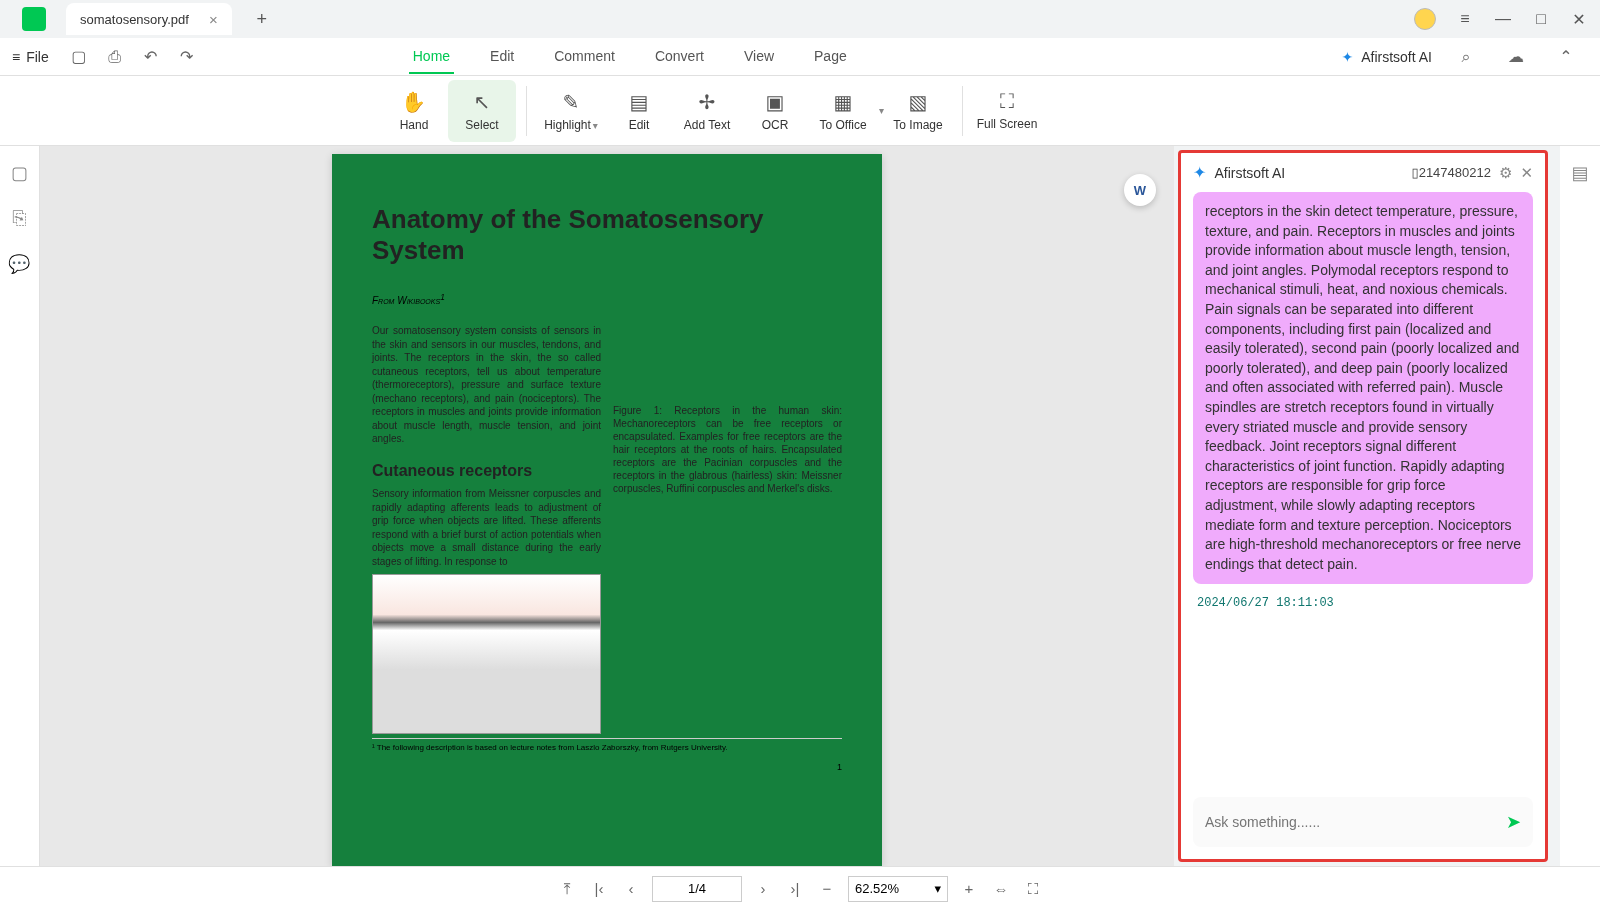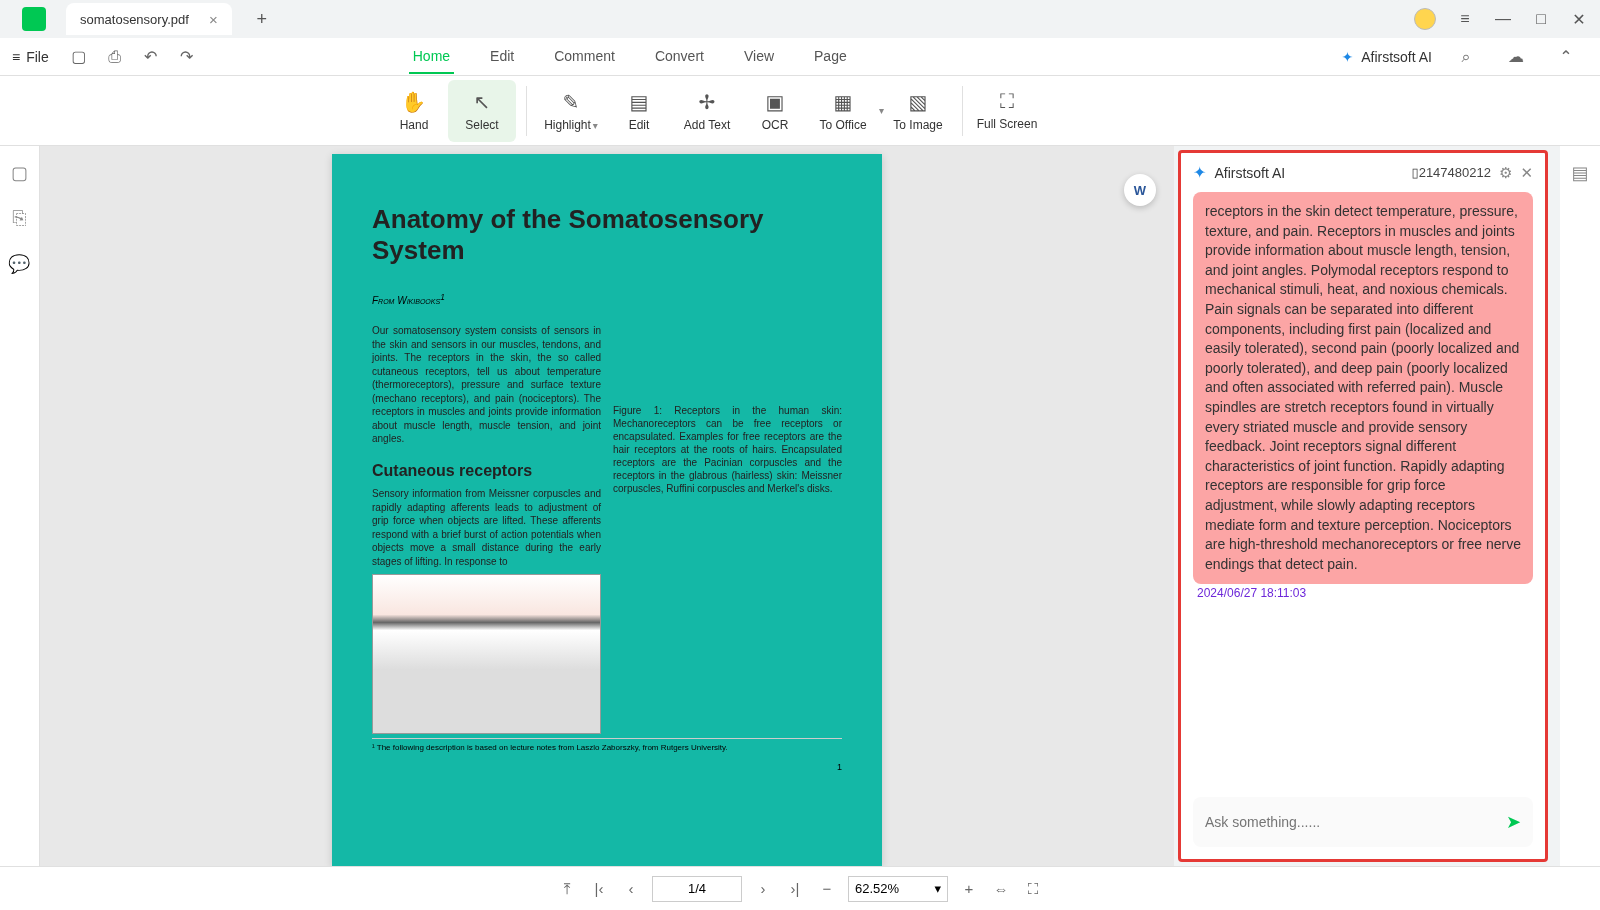--- a/index.html
+++ b/index.html
@@ -34,43 +34,43 @@
 .tool-label { font-size: 12px; color: #333; }
 .tool-sep { width: 1px; height: 50px; background: #e0e0e0; margin: 0 10px; }
 .tool-dd { font-size: 10px; color: #888; margin-left: 2px; }
 
 
 .main { display: flex; height: 720px; }
 .left-rail { width: 40px; background: #fff; border-right: 1px solid #e0e0e0; display: flex; flex-direction: column; align-items: center; padding-top: 16px; gap: 24px; }
 .rail-icon { font-size: 18px; color: #888; cursor: pointer; }
 
 .doc-area { flex: 1; background: #e8e8e8; position: relative; overflow: hidden; display: flex; justify-content: center; padding-top: 8px; }
-.doc-page { width: 550px; background: #14b8a6; box-shadow: 0 2px 8px rgba(0,0,0,0.15); padding: 50px 40px 20px 40px; font-family: 'Times New Roman', serif; position: relative; }
+.doc-page { width: 550px; background: #15803d; box-shadow: 0 2px 8px rgba(0,0,0,0.15); padding: 50px 40px 20px 40px; font-family: 'Times New Roman', serif; position: relative; }
 .doc-h1 { font-size: 26px; font-weight: bold; color: #222; margin-bottom: 26px; }
 .doc-source { font-size: 10px; font-variant: small-caps; margin-bottom: 18px; font-style: italic; }
 .doc-body { display: flex; gap: 12px; }
 .doc-col { flex: 1; font-size: 10px; text-align: justify; line-height: 1.35; color: #222; }
 .doc-note { background: #fbd3d3; padding: 10px; font-size: 10px; font-style: italic; line-height: 1.35; margin-bottom: 14px; }
 .doc-sub { font-size: 16px; font-weight: bold; margin: 14px 0 6px; }
 .doc-fig { width: 100%; height: 160px; background: linear-gradient(180deg,#fff 0%,#f9e6e0 25%,#666 30%,#fff 35%,#ddd 60%); border: 1px solid #999; margin-top: 6px; }
 .doc-figcap { font-size: 10px; line-height: 1.3; }
 .doc-foot { font-size: 8px; margin-top: 4px; border-top: 1px solid #ccc; padding-top: 4px; }
 .doc-pn { text-align: right; font-size: 9px; margin-top: 10px; }
 
 .word-fab { position: absolute; right: 18px; top: 28px; width: 32px; height: 32px; border-radius: 50%; background: #fff; box-shadow: 0 2px 6px rgba(0,0,0,0.2); display: flex; align-items: center; justify-content: center; font-size: 13px; color: #2b579a; font-weight: bold; cursor: pointer; }
 
 
 .ai-panel { width: 370px; background: #fff; border: 3px solid #e53935; border-radius: 4px; margin: 4px 12px 4px 4px; display: flex; flex-direction: column; }
 .ai-head { display: flex; align-items: center; padding: 10px 12px; gap: 8px; }
 .ai-head-title { font-size: 14px; color: #333; }
 .ai-head-num { margin-left: auto; font-size: 13px; color: #444; }
 .ai-head-icn { color: #888; cursor: pointer; font-size: 15px; }
 .ai-msg { flex: 1; overflow: hidden; padding: 0 12px; }
-.ai-bubble { background: #fca5a5; border-radius: 8px; padding: 10px 12px; font-size: 14px; color: #333; line-height: 1.4; }
-.ai-time { font-size: 12px; color: #6d28d9; margin: 2px 4px; }
+.ai-bubble { background: #f0abfc; border-radius: 8px; padding: 10px 12px; font-size: 14px; color: #333; line-height: 1.4; }
+.ai-time { font-size: 12px; color: #0f766e; margin: 12px 4px; font-family: Liberation Mono, monospace; }
 .ai-input { margin: 8px 12px 12px; height: 50px; background: #fafafa; border-radius: 8px; display: flex; align-items: center; padding: 0 12px; }
 .ai-input input { flex: 1; border: none; background: transparent; font-size: 14px; color: #555; outline: none; }
 .ai-send { color: #00c853; font-size: 18px; cursor: pointer; }
 
 .right-rail { width: 40px; background: #fff; display: flex; flex-direction: column; align-items: center; padding-top: 16px; }
 
 
 .bottombar { height: 44px; background: #fff; border-top: 1px solid #e0e0e0; display: flex; align-items: center; justify-content: center; gap: 10px; position: absolute; bottom: 0; left: 0; right: 0; }
 .bb-btn { color: #666; cursor: pointer; font-size: 15px; width: 22px; text-align: center; }
 .bb-input { width: 90px; height: 26px; border: 1px solid #ccc; text-align: center; font-size: 13px; }

